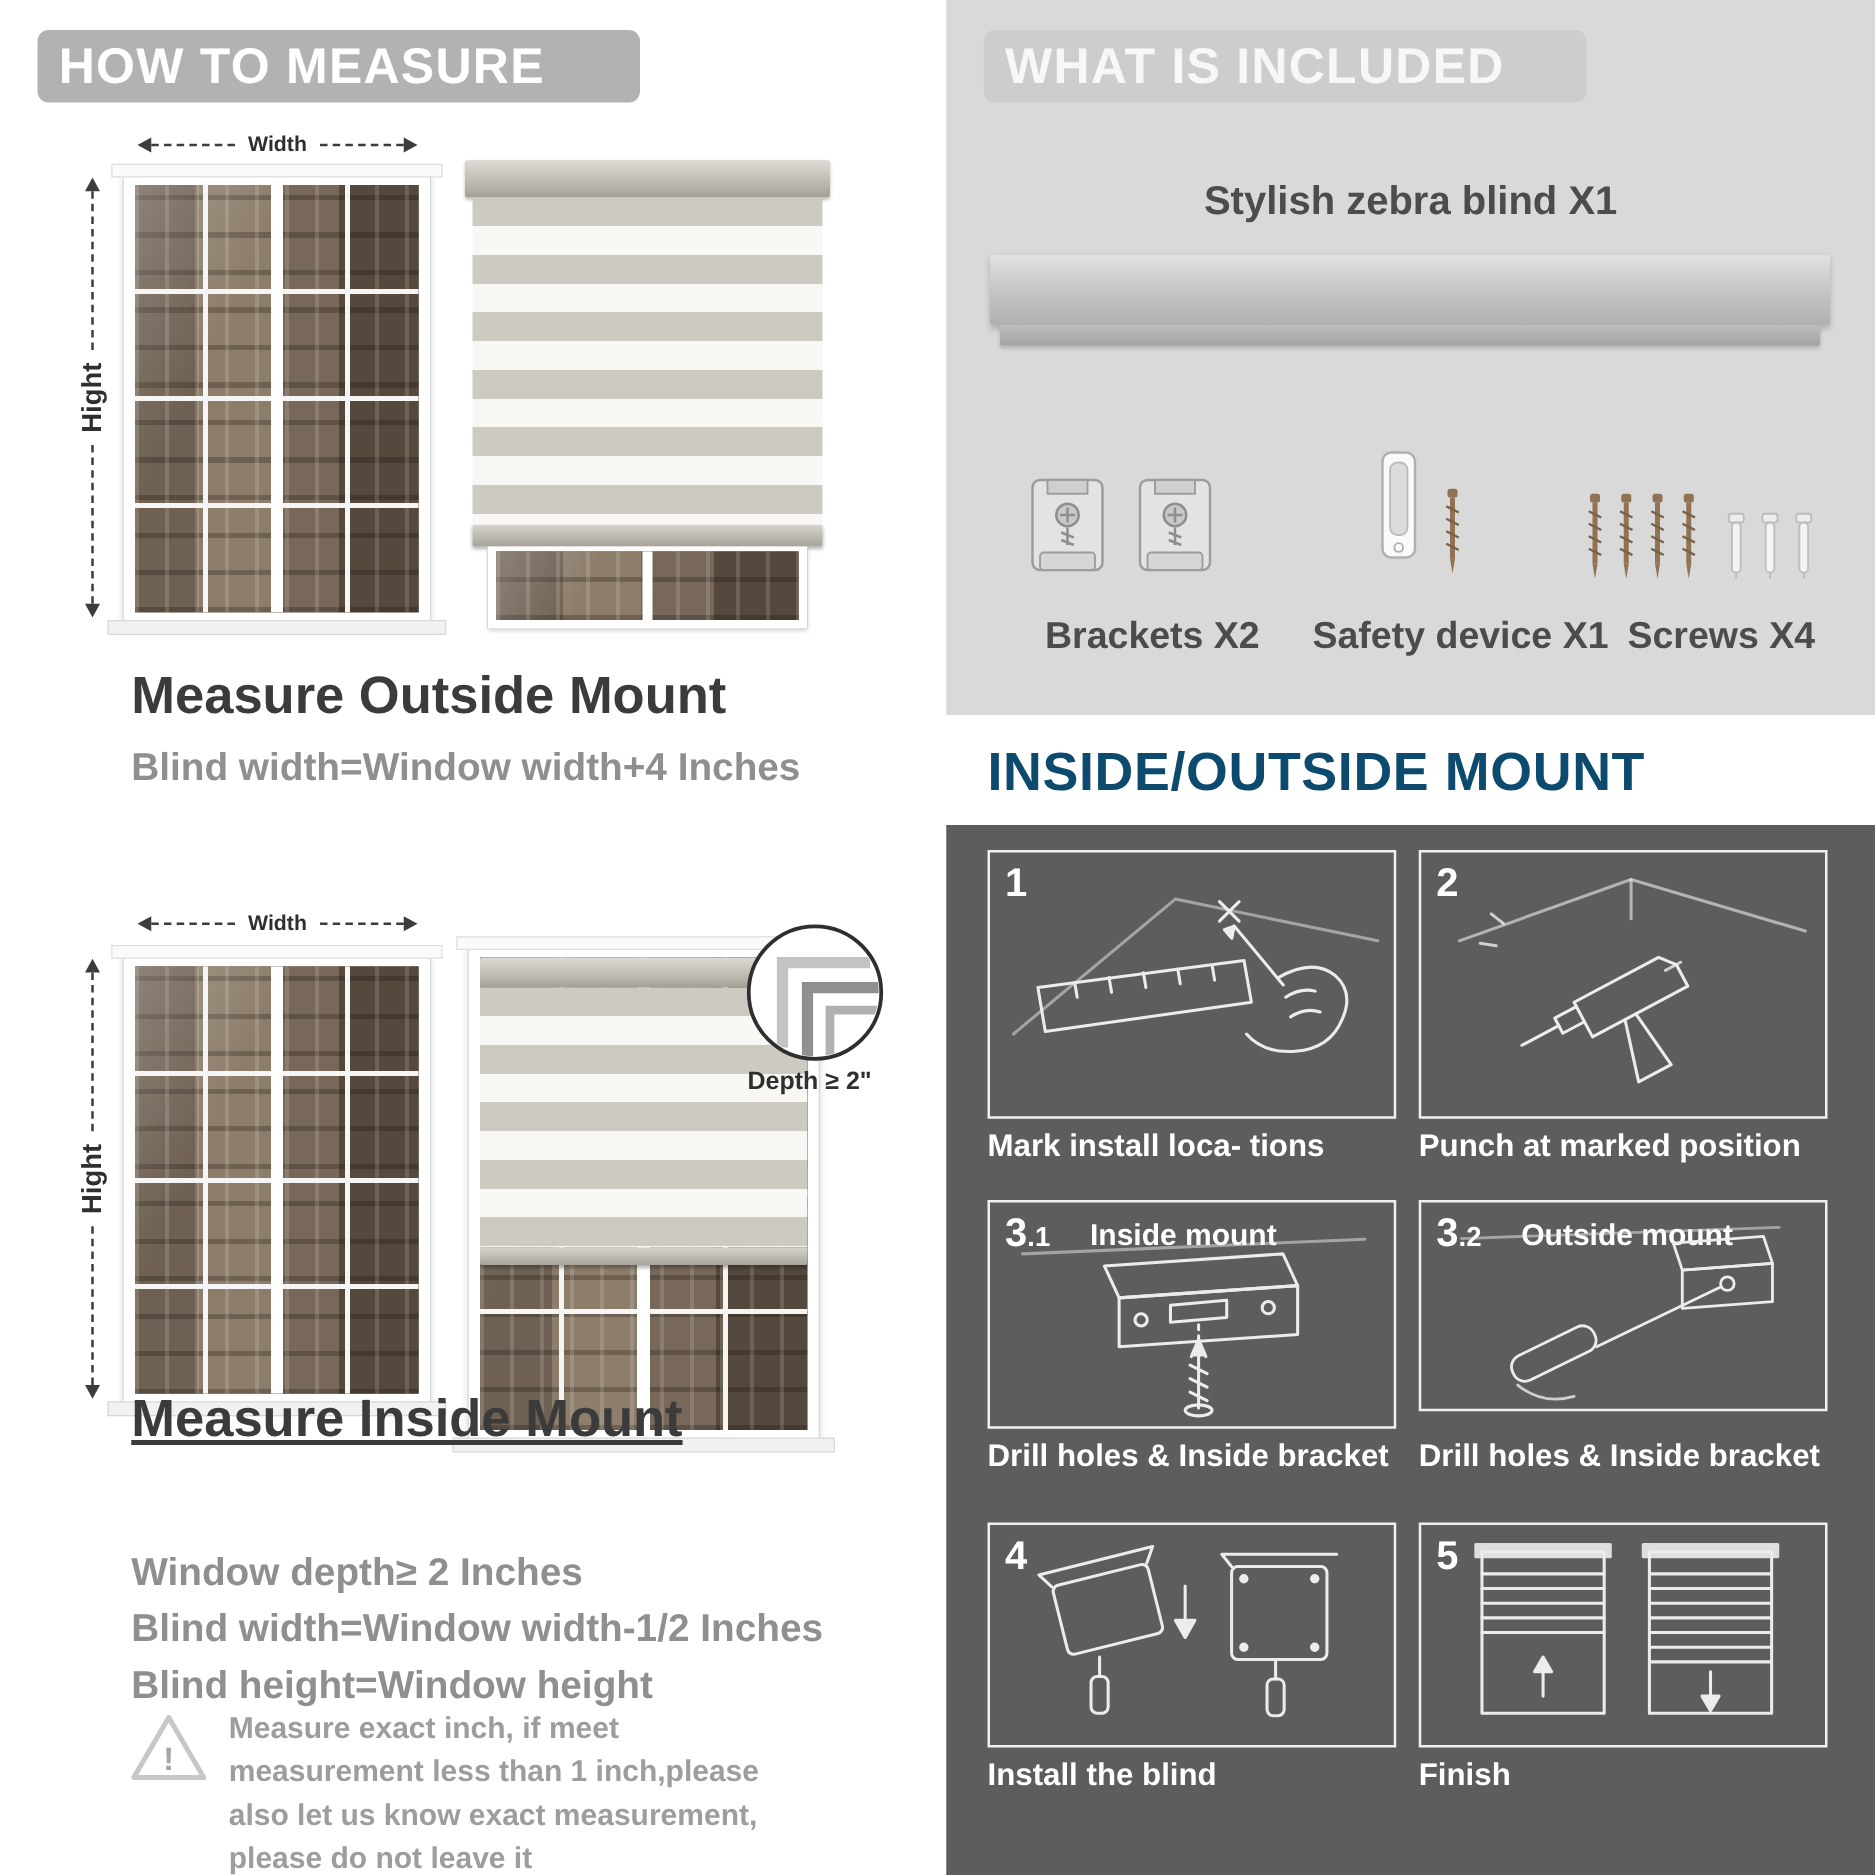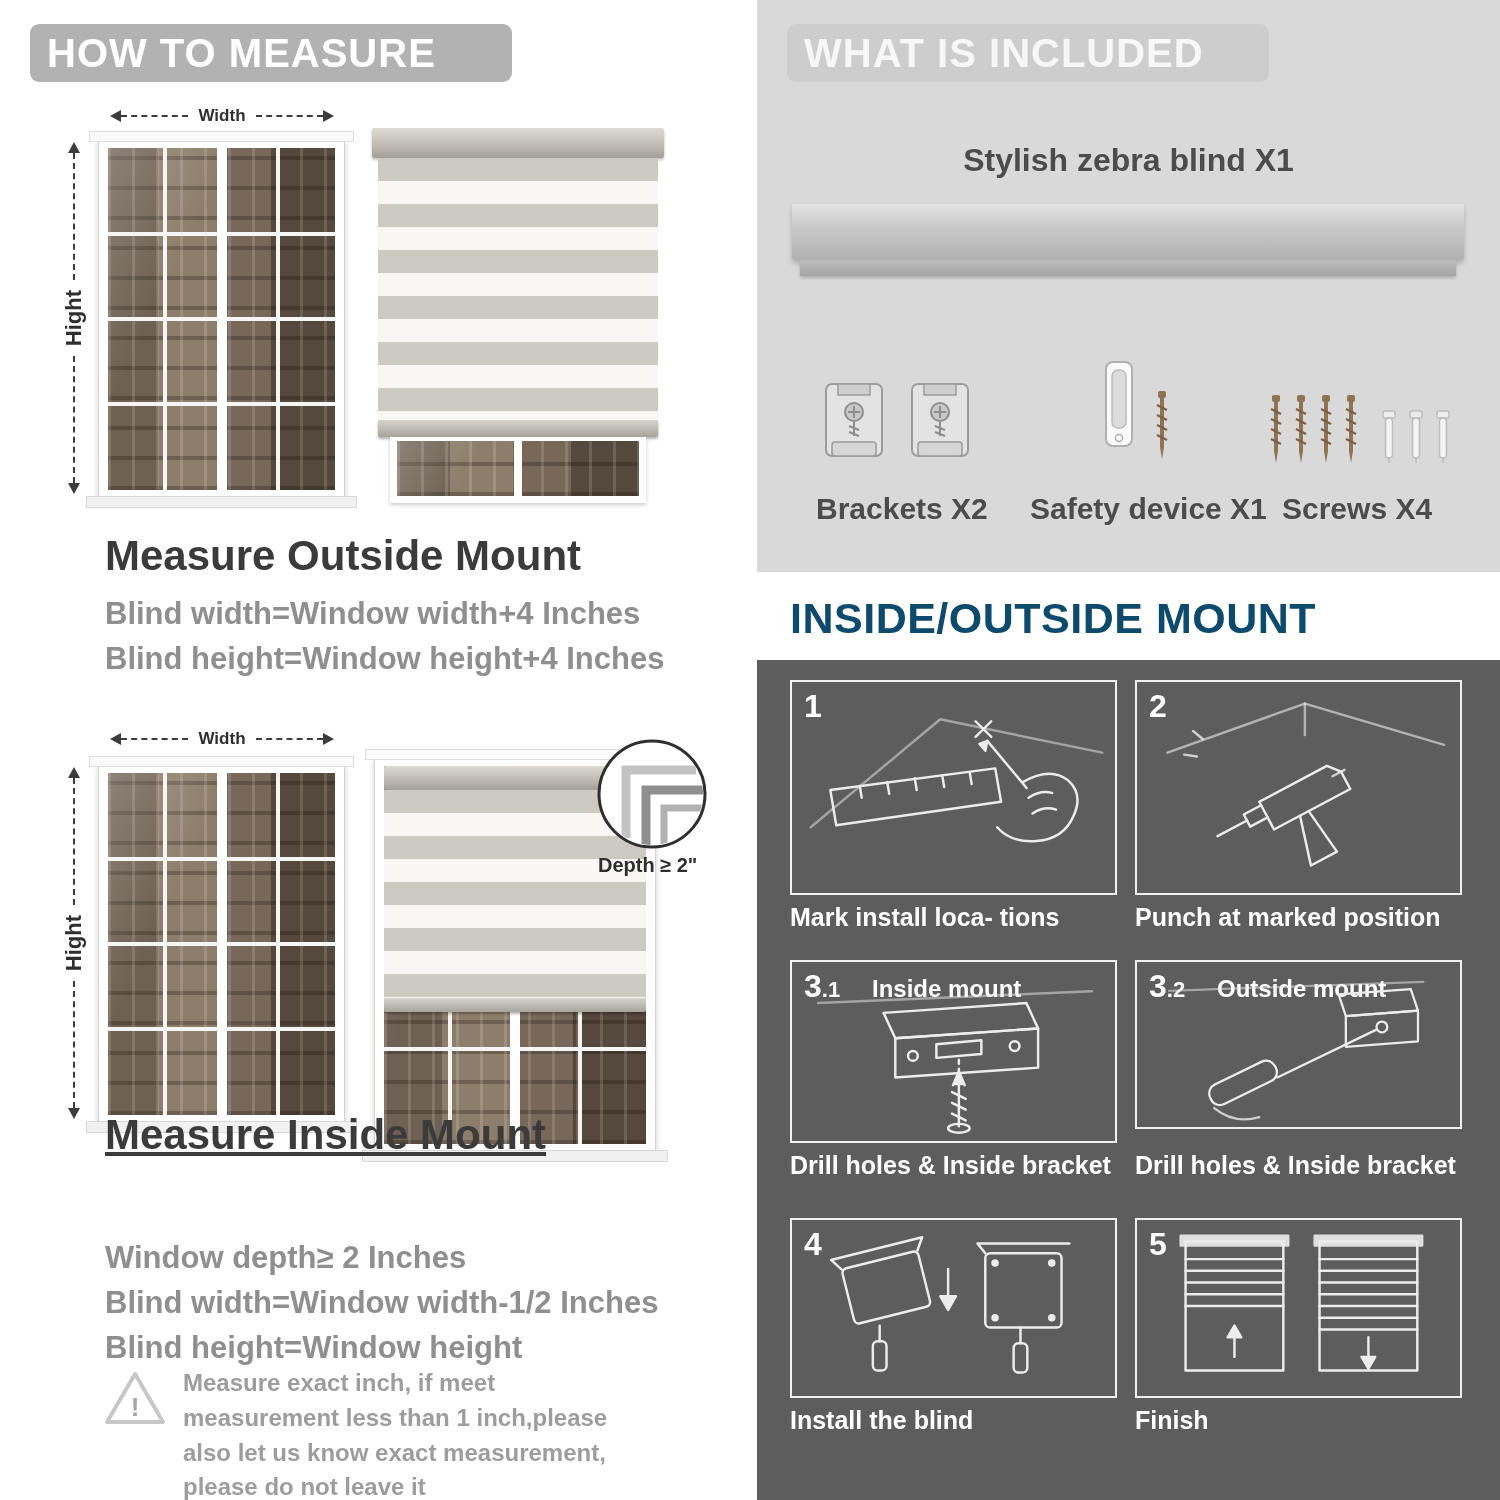--- a/index.html
+++ b/index.html
@@ -72,21 +72,21 @@
   
   #panel-light { position: absolute; left: 757px; top: 0; width: 743px; height: 572px; background: #d9d9d9; }
   #blind-title { position: absolute; left: 757px; top: 142px; width: 743px; text-align: center;
     font-size: 32px; font-weight: 700; color: #4c4c4c; }
   #headrail { position: absolute; left: 792px; top: 204px; width: 672px; height: 56px; border-radius: 2px;
     background: linear-gradient(180deg, #e2e2e2 0%, #c8c8c8 45%, #b0b0b0 100%);
     box-shadow: 0 3px 5px rgba(0,0,0,.2); }
   #headrail::after { content: ""; position: absolute; left: 8px; right: 8px; top: 100%; height: 16px;
     background: linear-gradient(180deg, #bdbdbd, #a4a4a4); box-shadow: 0 2px 3px rgba(0,0,0,.2); }
   .hw-group { position: absolute; display: flex; align-items: flex-end; }
-  .included-label { position: absolute; top: 492px; font-size: 30px; font-weight: 700; color: #4c4c4c; white-space: nowrap; }
+  .included-label { position: absolute; top: 492px; font-size: 30px; font-weight: 700; color: #4c4c4c; white-space: nowrap; margin-left: 20px; }
 
   
   #mount-header { position: absolute; left: 790px; top: 594px; font-size: 43px; font-weight: 800;
     color: #0c4a6e; letter-spacing: .5px; }
   #panel-dark { position: absolute; left: 757px; top: 660px; width: 743px; height: 840px; background: #5d5d5d; }
   .sbox { position: absolute; border: 2px solid #f0f0f0; }
   .snum { position: absolute; top: 6px; left: 12px; font-size: 32px; font-weight: 700; color: #fff; }
   .ssub { font-size: 22px; }
   .stag { position: absolute; top: 13px; left: 80px; font-size: 24px; font-weight: 700; color: #fff; }
   .scap { position: absolute; font-size: 25px; font-weight: 700; color: #fff; white-space: nowrap; }
@@ -128,21 +128,20 @@
     <div class="fabric" style="margin:0 6px; height:262px;"></div>
     <div class="rail" style="margin:0 6px; height:17px;"></div>
     <div class="window-strip" style="margin:0 18px; height:66px;">
       <div class="photo"></div>
       <div class="vbar"></div>
     </div>
   </div>
 
   <div class="sect-title" style="left:105px; top:532px;">Measure Outside Mount</div>
   <div class="rule-line" style="left:105px; top:596px;">Blind width=Window width+4 Inches</div>
-  <div class="rule-line" style="left:105px; top:641px;">Blind height=Window height+4 Inches</div>
 
   <div class="measure-h" style="left:110px; top:729px; width:224px;">
     <span class="arrow-left"></span>
     <span class="seg"></span>
     <span class="lab">Width</span>
     <span class="seg"></span>
     <span class="arrow-right"></span>
   </div>
 
   <div class="measure-v" style="left:60px; top:767px; height:352px; width:28px;">

